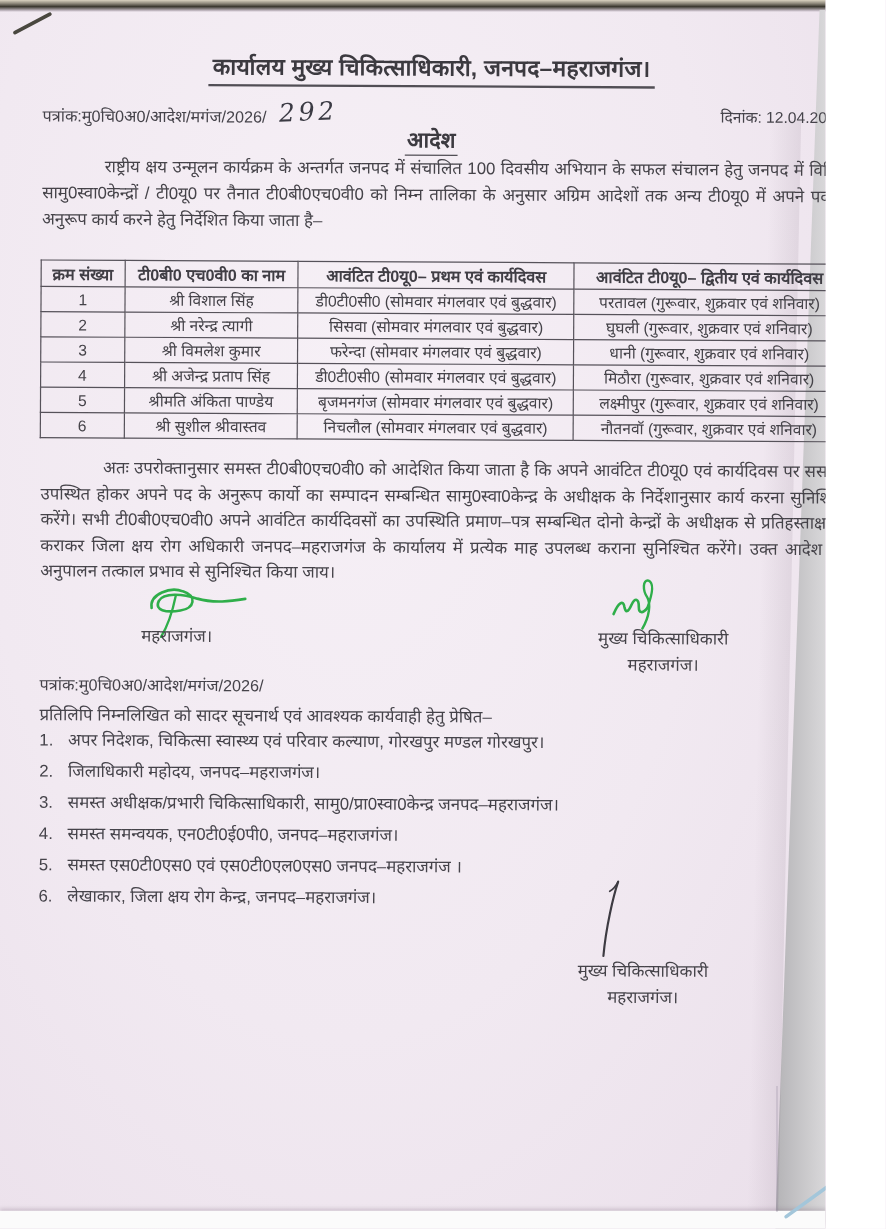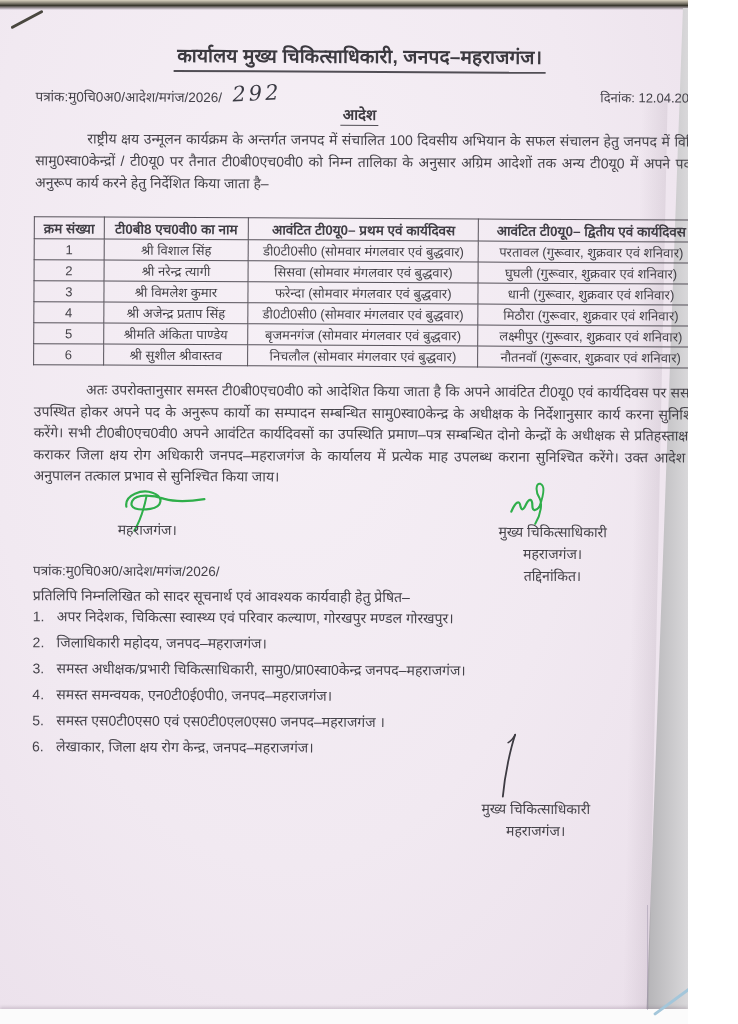--- a/index.html
+++ b/index.html
@@ -59,21 +59,21 @@
   .ref-line { position:absolute; top:82px; left:36px; font-size:13.5px; white-space:nowrap; }
   .hand-number {
     display:inline-block; font-family:"DejaVu Serif", serif; font-style:italic;
     font-size:21px; letter-spacing:3px; color:#3b3b44;
     transform: rotate(-3deg) translateY(-2px); margin-left:10px;
   }
   .date-line { position:absolute; top:85px; right:34px; font-size:13px; }
 
   .order-heading-wrap { position:absolute; top:102px; left:0; width:720px; text-align:center; }
   .order-heading {
-    display:inline-block; font-size:15px; font-weight:bold; color:#3c3a40;
+    display:inline-block; font-size:18px; font-weight:bold; color:#3c3a40;
     border-bottom:1.5px solid #514e55; padding:0 2px 1px 2px;
   }
 
   .para { position:absolute; left:36px; width:672px; font-size:14px; line-height:22px;
           text-align:justify; text-indent:52px; color:#454349; }
   .para1 { top:127px; }
   .para2 { top:379px; line-height:21.5px; }
 
   table.duty {
     position:absolute; top:216px; left:35px; width:671px;
@@ -138,21 +138,21 @@
     <table class="duty">
       <colgroup>
           <col class="c1">
           <col class="c2">
           <col class="c3">
           <col class="c4">
         </colgroup>
       <tbody>
           <tr>
         <th>क्रम संख्या</th>
-        <th>टी0बी8 एच0वी0 का नाम</th>
+        <th>टी0बी0 एच0वी0 का नाम</th>
         <th>आवंटित टी0यू0– प्रथम एवं कार्यदिवस</th>
         <th>आवंटित टी0यू0– द्वितीय  एवं कार्यदिवस</th>
       </tr>
       <tr>
         <td>1</td>
         <td>श्री विशाल सिंह</td>
         <td>डी0टी0सी0 (सोमवार मंगलवार एवं बुद्धवार)</td>
         <td>परतावल (गुरूवार, शुक्रवार एवं शनिवार)</td>
       </tr>
       <tr>
@@ -198,21 +198,20 @@
       <div>महराजगंज।</div>
     </div>
 
     <svg class="sig-svg sig-svg-right" width="60" height="46" viewBox="0 0 60 46">
       <path d="M6 32 C10 22, 14 20, 15 26 C16 31, 18 31, 21 24 C24 18, 27 19, 27 26 C27 31, 30 32, 34 27" fill="none" stroke="#2fae4a" stroke-width="2.2" stroke-linecap="round"></path>
       <path d="M34 27 C38 16, 40 6, 35 4 C30 3, 30 12, 34 18 C37 23, 36 34, 30 44" fill="none" stroke="#2fae4a" stroke-width="2" stroke-linecap="round"></path>
     </svg>
     <div class="sig-block sig-right">
       <div>मुख्य चिकित्साधिकारी</div>
       <div>महराजगंज।</div>
-      <div>तद्दिनांकित।</div>
     </div>
 
     <div class="ref-line2">पत्रांक:मु0चि0अ0/आदेश/मगंज/2026/</div>
     <div class="copy-heading">प्रतिलिपि निम्नलिखित को सादर सूचनार्थ एवं आवश्यक कार्यवाही हेतु प्रेषित–</div>
 
     <div class="copy-list">
       <div class="copy-item">
         <span class="copy-num">1.</span>
         <span class="copy-text">अपर निदेशक, चिकित्सा स्वास्थ्य एवं परिवार कल्याण, गोरखपुर मण्डल गोरखपुर।</span>
       </div>

